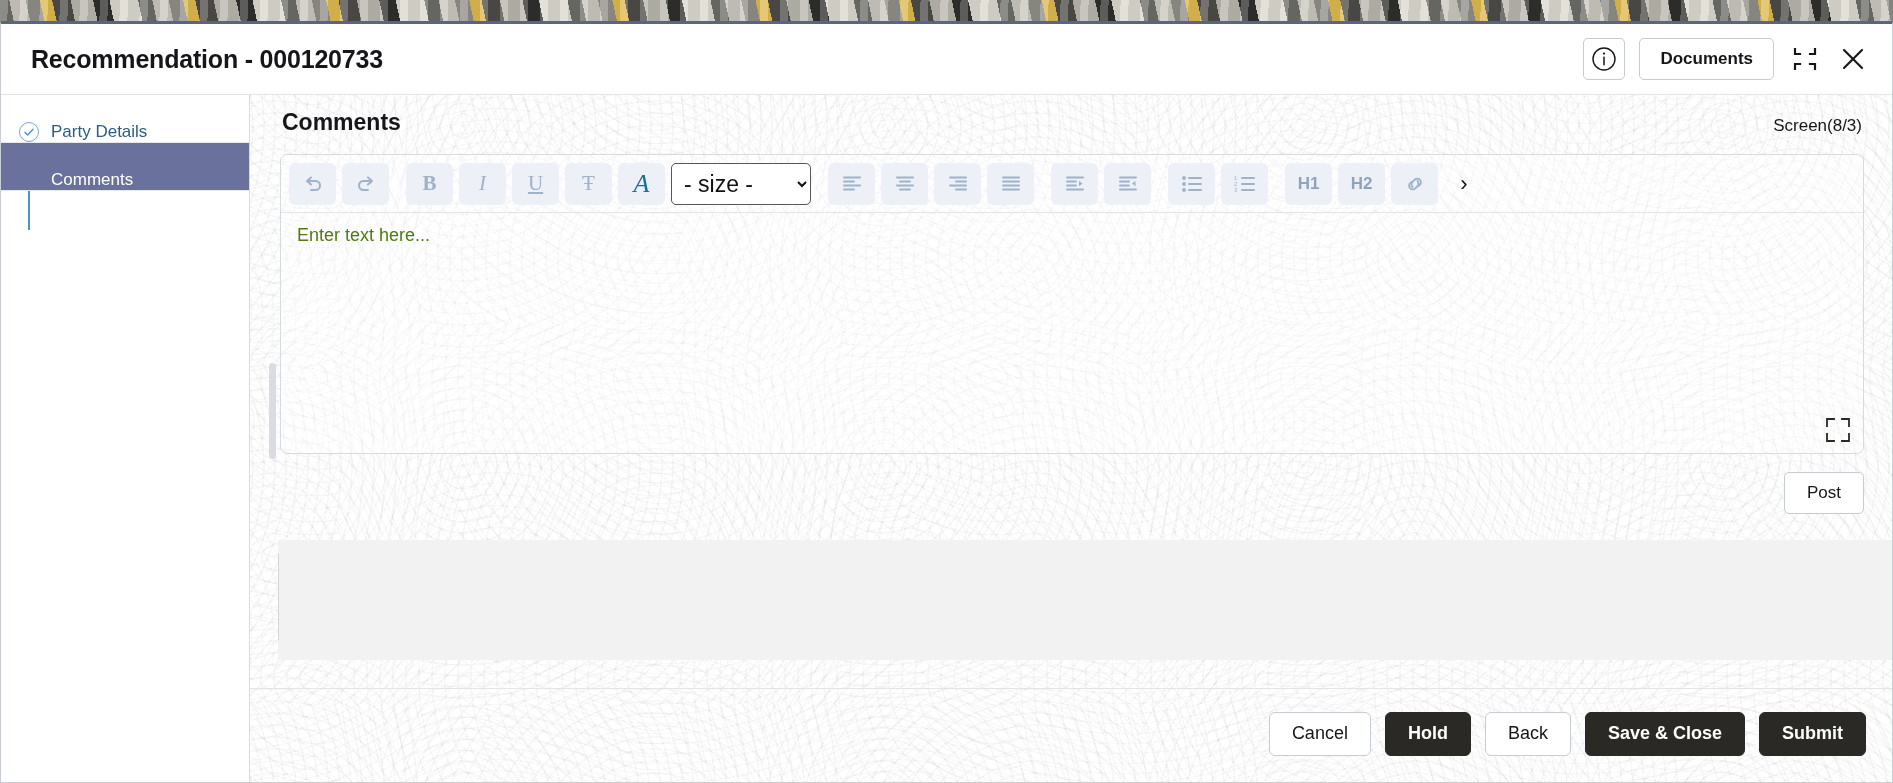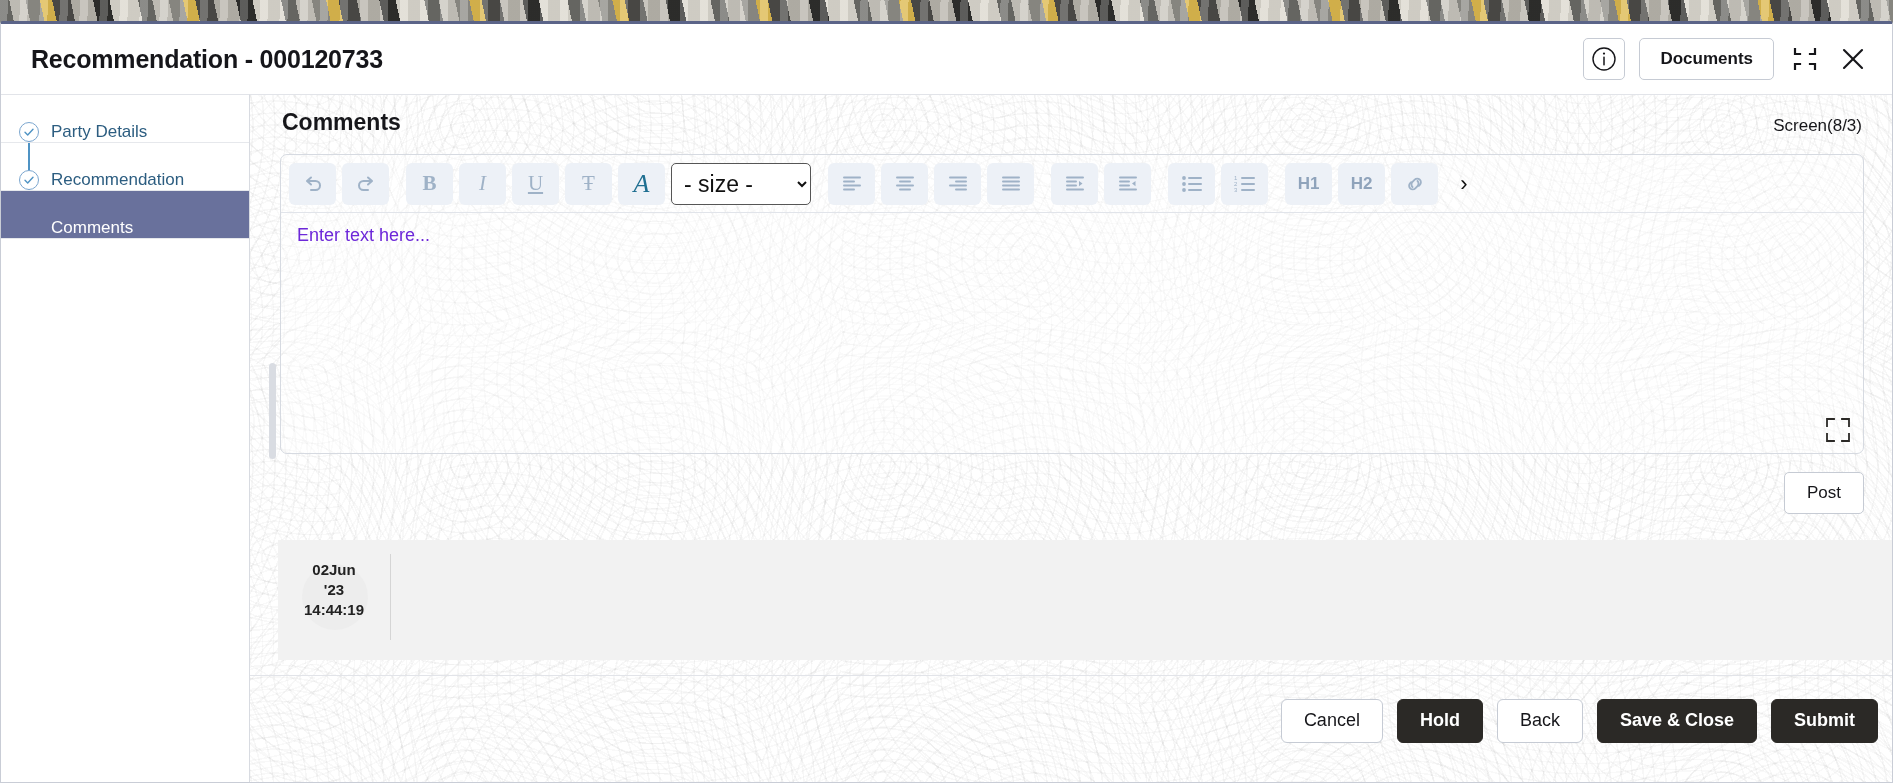--- a/index.html
+++ b/index.html
@@ -182,21 +182,21 @@
   }
   .tb-more {
     width: 40px; height: 42px; background: transparent; border: none;
     display: flex; align-items: center; justify-content: center;
     cursor: pointer; color: #111; font-size: 22px;
   }
   .editor-body {
     position: absolute; top: 58px; left: 0; right: 0; bottom: 0;
     padding: 12px 16px;
   }
-  .editor-placeholder { font-size: 18px; color: #6d28d9; }
+  .editor-placeholder { font-size: 18px; color: #4d7c0f; }
   .editor-resize {
     position: absolute; right: 12px; bottom: 10px;
     width: 26px; height: 26px; cursor: nwse-resize;
   }
   .editor-scroll-thumb {
     position: absolute; left: -12px; top: 150px;
     width: 7px; height: 96px; border-radius: 4px; background: #d9dce2;
   }
 
   .post-row { display: flex; justify-content: flex-end; padding: 18px 28px 0 0; align-items: center; }
@@ -232,24 +232,24 @@
   .timeline-axis {
     width: 1px; background: #d5d5d5; margin: 0 0 0 0; align-self: stretch;
   }
   .comment-main { padding-left: 28px; }
   .comment-title { font-size: 18px; font-weight: bold; color: #16161a; }
   .comment-user { font-size: 17px; color: #8b8b8b; margin-top: 3px; }
   .comment-text { font-size: 18px; color: #16161a; margin-top: 23px; padding-left: 22px; }
 
   
   #footer-bar {
-    position: absolute; left: 0; right: 0; bottom: 17px; height: 90px;
+    position: absolute; left: 0; right: 0; bottom: 4px; height: 90px;
     border-top: 1px solid #e2e4e9;
     display: flex; align-items: center; justify-content: flex-end;
-    gap: 14px; padding-right: 14px;
+    gap: 14px; padding-right: 26px;
     background: transparent;
     z-index: 4;
   }
   .btn {
     height: 44px; padding: 0 22px;
     border-radius: 6px; font-size: 18px; font-weight: bold;
     cursor: pointer; font-family: "Liberation Sans", sans-serif;
     display: flex; align-items: center; justify-content: center;
   }
   .btn-outline { background: #fff; border: 1px solid #c6cbd4; color: #16161a; font-weight: normal; }
@@ -314,30 +314,20 @@
         <span class="step-marker">
           <span class="check-circle">
             <svg width="12" height="12" viewBox="0 0 12 12">
               <path d="M2 6.3 L4.7 9 L10 3.2" fill="none" stroke="#4f93c4" stroke-width="1.4" stroke-linecap="round" stroke-linejoin="round"></path>
             </svg>
           </span>
         </span>
         <span class="step-label">Party Details</span>
       </div>
 
-      <div class="step">
-        <span class="step-marker">
-          <span class="check-circle">
-            <svg width="12" height="12" viewBox="0 0 12 12">
-              <path d="M2 6.3 L4.7 9 L10 3.2" fill="none" stroke="#4f93c4" stroke-width="1.4" stroke-linecap="round" stroke-linejoin="round"></path>
-            </svg>
-          </span>
-        </span>
-        <span class="step-label">Recommendation</span>
-      </div>
 
       <div class="step active">
         <span class="step-marker">
           <span class="dot-marker"></span>
         </span>
         <span class="step-label">Comments</span>
       </div>
     </div>
 
     <div id="main">
@@ -514,26 +504,20 @@
             </svg>
           </div>
         </div>
 
         <div class="post-row">
           <button class="post-btn">Post</button>
         </div>
 
         <div class="comments-list">
           <div class="comment-card">
-            <div class="comment-time">
-              <div class="time-bubble"></div>
-              <span>02Jun</span>
-              <span>'23</span>
-              <span>14:44:19</span>
-            </div>
             <div class="timeline-axis"></div>
           </div>
         </div>
       </div>
 
       <div id="footer-bar">
         <button class="btn btn-outline">Cancel</button>
         <button class="btn btn-dark">Hold</button>
         <button class="btn btn-outline">Back</button>
         <button class="btn btn-dark">Save &amp; Close</button>

